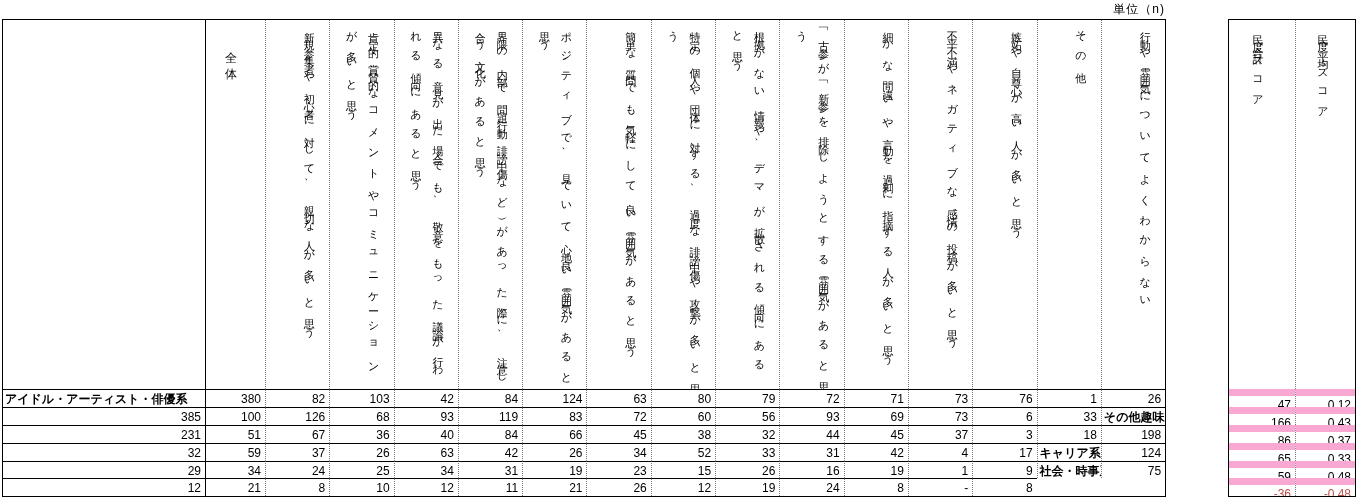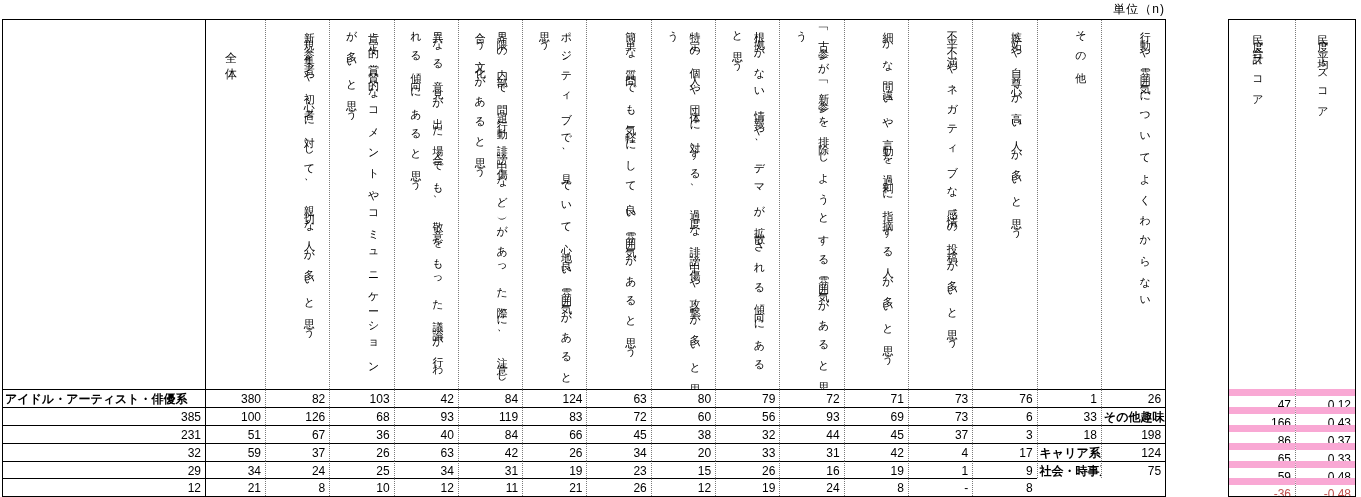--- a/index.html
+++ b/index.html
@@ -126,21 +126,21 @@
 
   <div class="cell num">198</div>
   <div class="cell num">32</div>
   <div class="cell num">59</div>
   <div class="cell num">37</div>
   <div class="cell num">26</div>
   <div class="cell num">63</div>
   <div class="cell num">42</div>
   <div class="cell num">26</div>
   <div class="cell num">34</div>
-  <div class="cell num">20</div>
+  <div class="cell num">52</div>
   <div class="cell num">33</div>
   <div class="cell num">31</div>
   <div class="cell num">42</div>
   <div class="cell num">4</div>
   <div class="cell num">17</div>
 
   <div class="cell rl">キャリア系・学習系</div>
   <div class="cell num">124</div>
   <div class="cell num">29</div>
   <div class="cell num">34</div>

